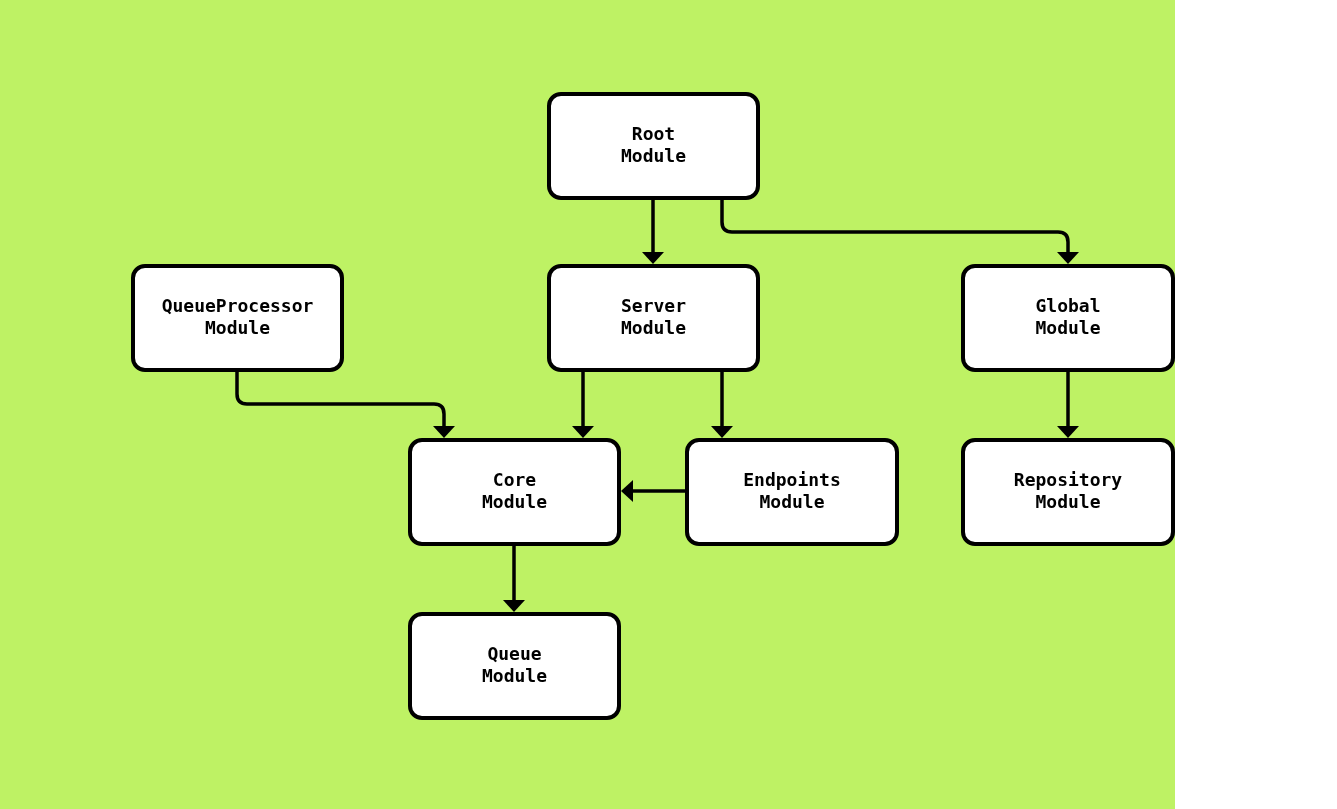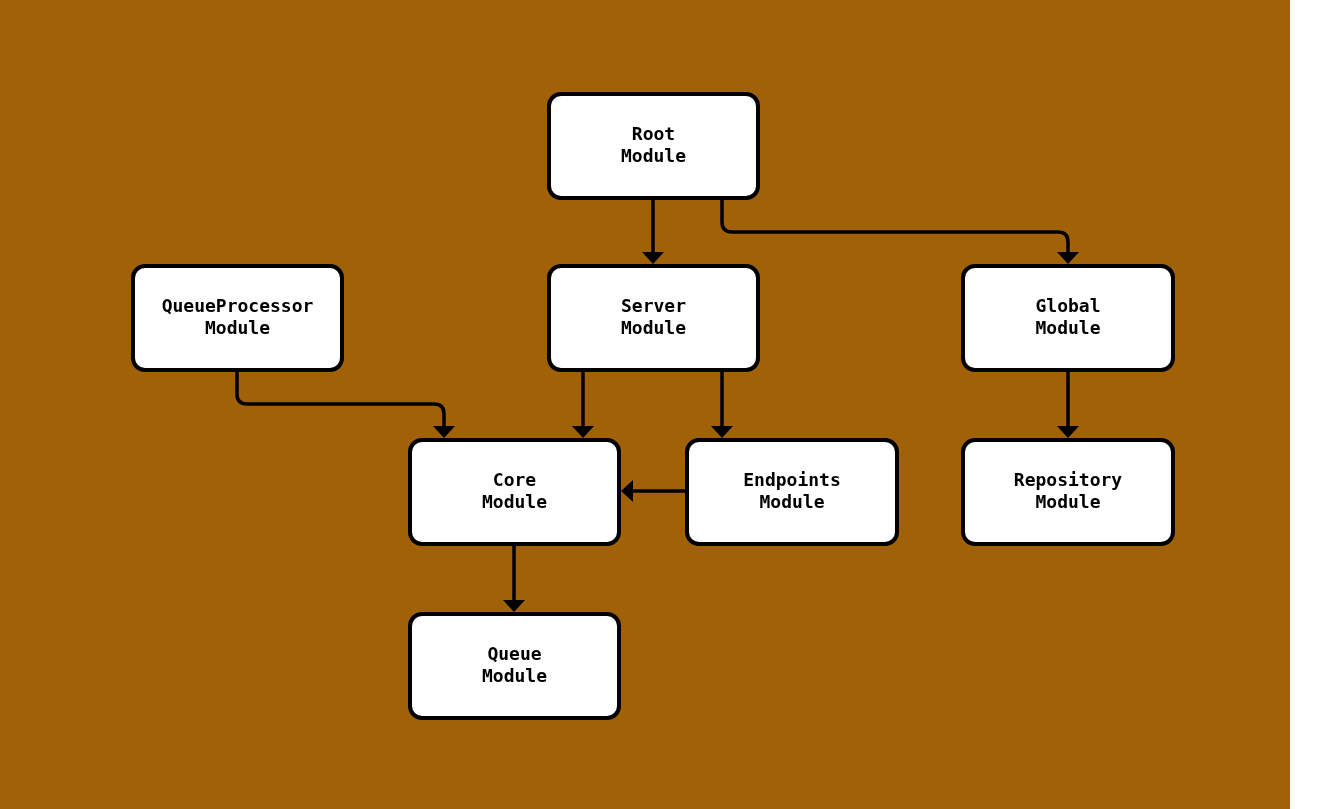--- a/index.html
+++ b/index.html
@@ -5,23 +5,23 @@
   html, body {
     margin: 0;
     padding: 0;
     background: #ffffff;
   }
   body {
     font-family: "DejaVu Sans Mono", monospace;
   }
   #diagram-canvas {
     position: relative;
-    width: 1290px;
+    width: 1175px;
     height: 809px;
-    background: #a16207;
+    background: #bef264;
     overflow: hidden;
   }
   svg.diagram-svg {
     position: absolute;
     top: 0;
     left: 0;
     width: 1337px;
     height: 809px;
   }
   .node-box {

